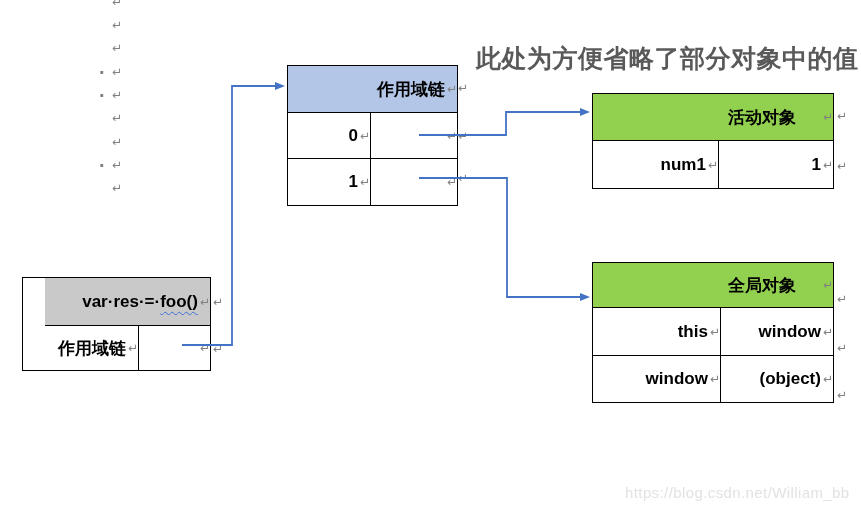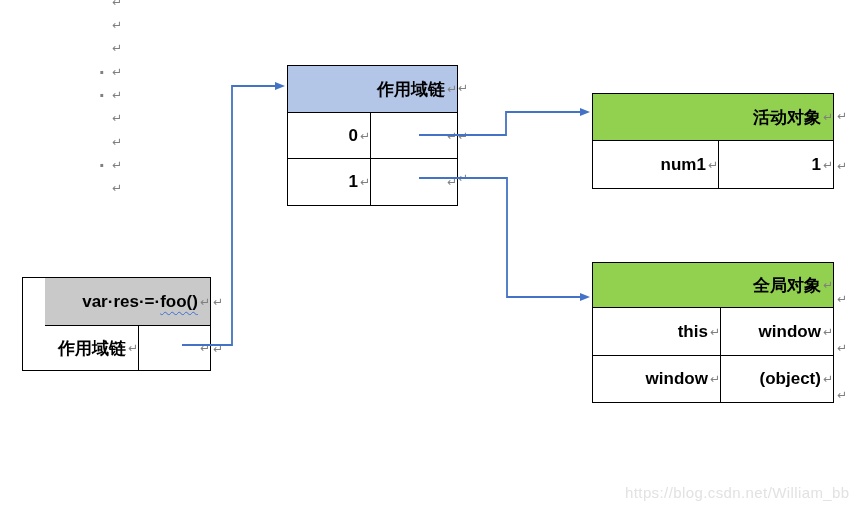--- a/index.html
+++ b/index.html
@@ -6,21 +6,21 @@
   body{width:861px;height:513px;overflow:hidden;font-family:"Liberation Sans","DejaVu Sans",sans-serif;}
   .canvas{position:relative;width:861px;height:513px;background:#ffffff;}
 
   
   .tbl{position:absolute;display:grid;border-top:1.5px solid var(--border_black);border-left:1.5px solid var(--border_black);background:#fff;}
   .cell{border-right:1.5px solid var(--border_black);border-bottom:1.5px solid var(--border_black);
         display:flex;align-items:center;justify-content:flex-end;
         font-weight:700;font-size:17px;color:#000;background:#fff;box-sizing:border-box;}
   .hdr{grid-column:1 / span 2;}
   .hdr-blue{background:var(--accent_blue);}
-  .hdr-green{background:var(--green);}
+  .hdr-green{background:var(--green);gap:25px;}
   .hdr-gray{background:var(--gray);margin-left:22px;}
 
   #scope-table{left:287px;top:65px;grid-template-columns:83px 87px;grid-template-rows:47px 46px 47px;}
   #call-table{left:22px;top:277px;grid-template-columns:116px 72px;grid-template-rows:48px 45px;}
   #active-table{left:592px;top:93px;grid-template-columns:126px 115px;grid-template-rows:47px 48px;}
   #global-table{left:592px;top:262px;grid-template-columns:128px 113px;grid-template-rows:45px 48px 47px;}
 
   
   .pmark{position:absolute;font-size:12px;line-height:1;color:var(--mark_gray);font-weight:400;}
   .p-inline{color:var(--mark_gray);font-size:12px;font-weight:400;margin-left:2px;line-height:1;}
@@ -50,20 +50,21 @@
   <span class="dotmark" style="left:99px;top:62px">·</span>
   <span class="pmark" style="left:112px;top:66px">↵</span>
   <span class="dotmark" style="left:99px;top:85px">·</span>
   <span class="pmark" style="left:112px;top:89px">↵</span>
   <span class="pmark" style="left:112px;top:112px">↵</span>
   <span class="pmark" style="left:112px;top:136px">↵</span>
   <span class="dotmark" style="left:99px;top:155px">·</span>
   <span class="pmark" style="left:112px;top:159px">↵</span>
   <span class="pmark" style="left:112px;top:182px">↵</span>
 
+  <div class="annotation">此处为方便省略了部分对象中的值</div>
 
   <div class="tbl" id="scope-table">
     <div class="cell hdr hdr-blue">
       <span>作用域链</span>
       <span class="p-inline">↵</span>
     </div>
     <div class="cell">
       <span>0</span>
       <span class="p-inline">↵</span>
     </div>

